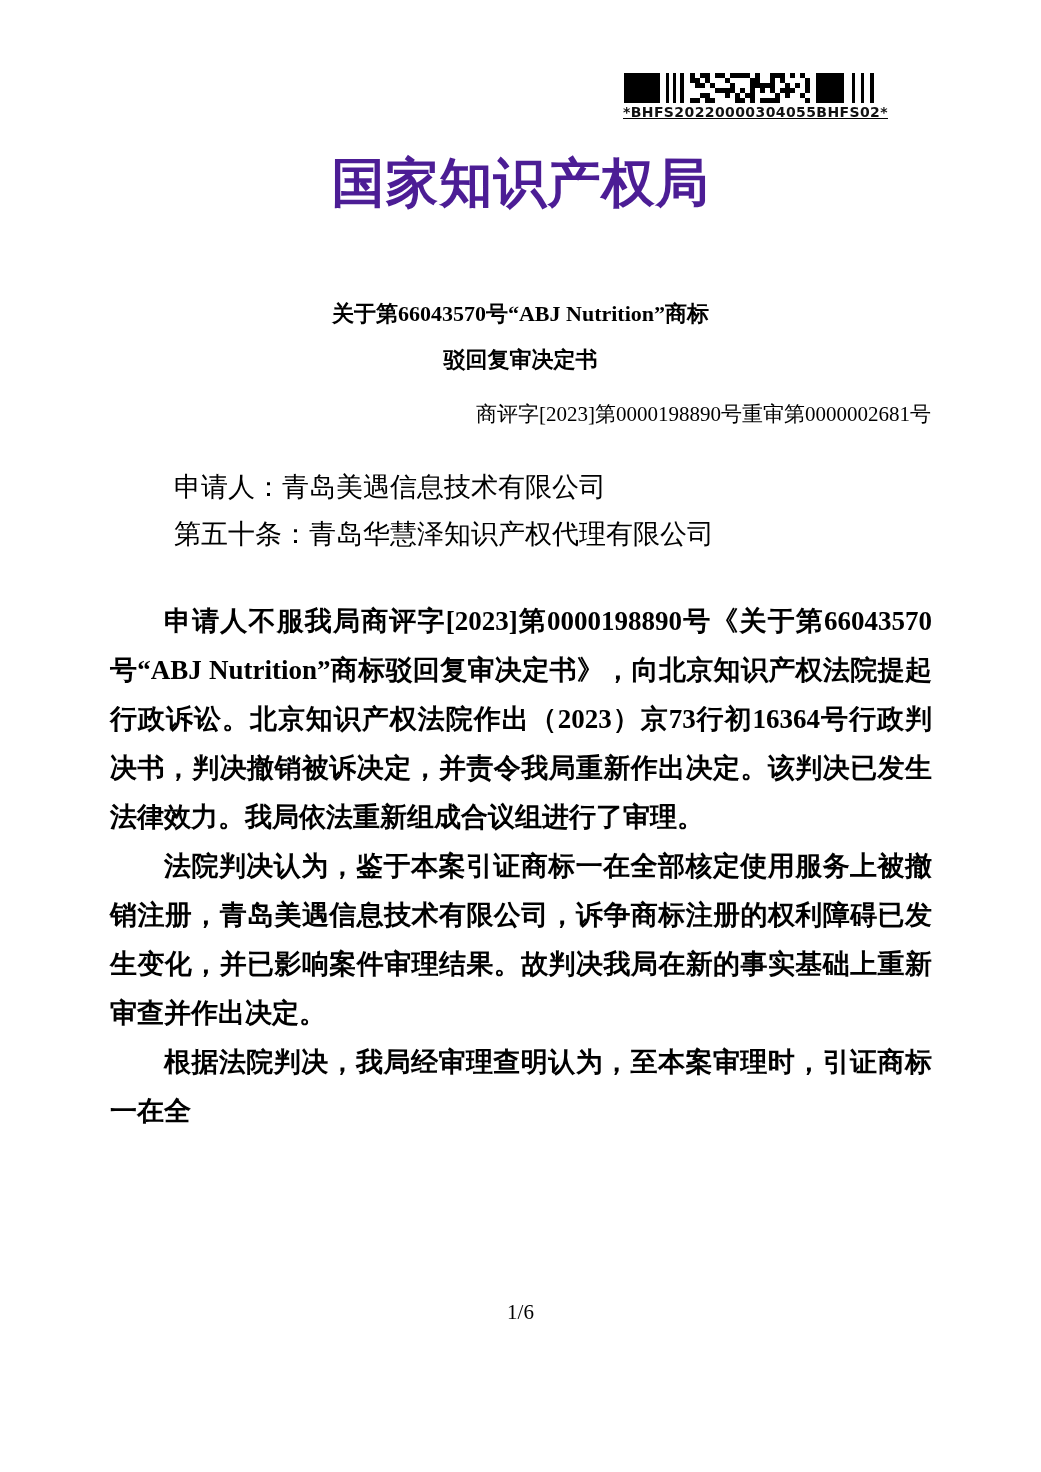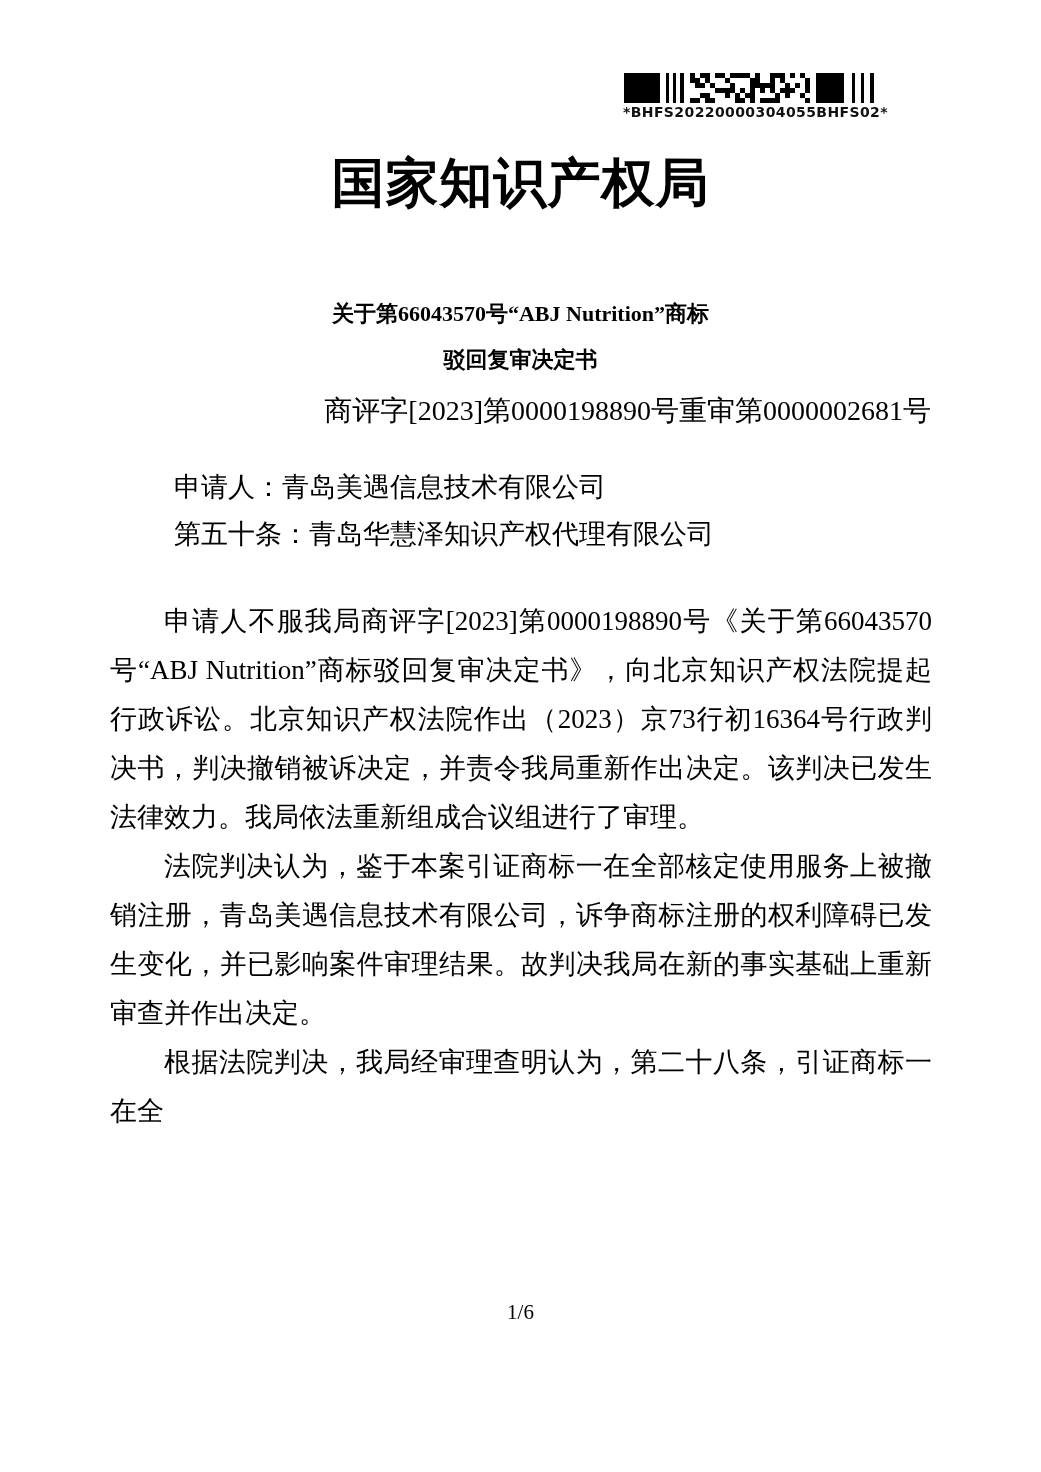--- a/index.html
+++ b/index.html
@@ -16,20 +16,21 @@
     overflow: hidden;
     font-family: "Liberation Serif", "DejaVu Serif", serif;
     color: #000000;
   }
   .barcode-block {
     position: absolute;
     left: 623px;
     top: 73px;
     width: 264px;
     text-align: center;
+    text-decoration: underline;
   }
   .barcode-svg {
     display: block;
     width: 262px;
     height: 30px;
     margin: 0 auto;
   }
   .barcode-text {
     margin-top: 1px;
     font-family: "DejaVu Sans", "Liberation Sans", sans-serif;
@@ -57,22 +58,22 @@
     width: 100%;
     margin: 0;
     text-align: center;
     font-size: 22px;
     font-weight: bold;
     line-height: 46px;
   }
   .case-number {
     position: absolute;
     right: 110px;
-    top: 392px;
-    font-size: 28px;
+    top: 400px;
+    font-size: 21px;
     white-space: nowrap;
   }
   .parties {
     position: absolute;
     left: 120px;
     top: 464px;
     width: 822px;
     font-size: 27px;
     line-height: 47px;
   }
@@ -81,20 +82,21 @@
     text-indent: 2em;
   }
   .body-text {
     position: absolute;
     left: 110px;
     top: 597px;
     width: 822px;
     font-size: 27px;
     line-height: 49px;
     text-align: justify;
+    font-weight: bold;
   }
   .body-text p {
     margin: 0;
     text-indent: 2em;
   }
   .page-number {
     position: absolute;
     left: 0;
     top: 1300px;
     width: 100%;
@@ -183,35 +185,35 @@
         <rect x="181" y="15" width="5" height="5" fill="#000"></rect>
         <rect x="181" y="25" width="5" height="5" fill="#000"></rect>
         <rect x="192" y="0" width="28" height="30" fill="#000"></rect>
         <rect x="228" y="0" width="3" height="30" fill="#000"></rect>
         <rect x="237" y="0" width="3" height="30" fill="#000"></rect>
         <rect x="246" y="0" width="4" height="30" fill="#000"></rect>
       </svg>
     <div class="barcode-text">*BHFS20220000304055BHFS02*</div>
   </div>
 
-  <h1 class="agency-title" style="color: #000000;">国家知识产权局</h1>
+  <h1 class="agency-title" style="color: #4c1d95;">国家知识产权局</h1>
 
   <h2 class="doc-title">
     <span>关于第66043570号“ABJ Nutrition”商标</span><br>
     <span>驳回复审决定书</span>
   </h2>
 
   <div class="case-number">商评字[2023]第0000198890号重审第0000002681号</div>
 
   <div class="parties">
     <p>申请人：青岛美遇信息技术有限公司</p>
     <p>第五十条：青岛华慧泽知识产权代理有限公司</p>
   </div>
 
   <div class="body-text">
       <p>申请人不服我局商评字[2023]第0000198890号《关于第66043570号“ABJ Nutrition”商标驳回复审决定书》，向北京知识产权法院提起行政诉讼。北京知识产权法院作出（2023）京73行初16364号行政判决书，判决撤销被诉决定，并责令我局重新作出决定。该判决已发生法律效力。我局依法重新组成合议组进行了审理。</p>
       <p>法院判决认为，鉴于本案引证商标一在全部核定使用服务上被撤销注册，青岛美遇信息技术有限公司，诉争商标注册的权利障碍已发生变化，并已影响案件审理结果。故判决我局在新的事实基础上重新审查并作出决定。</p>
-      <p>根据法院判决，我局经审理查明认为，第二十八条，引证商标一在全</p>
+      <p>根据法院判决，我局经审理查明认为，至本案审理时，引证商标一在全</p>
     </div>
 
   <div class="page-number">1/6</div>
 
 </div>
 
 </body></html>

